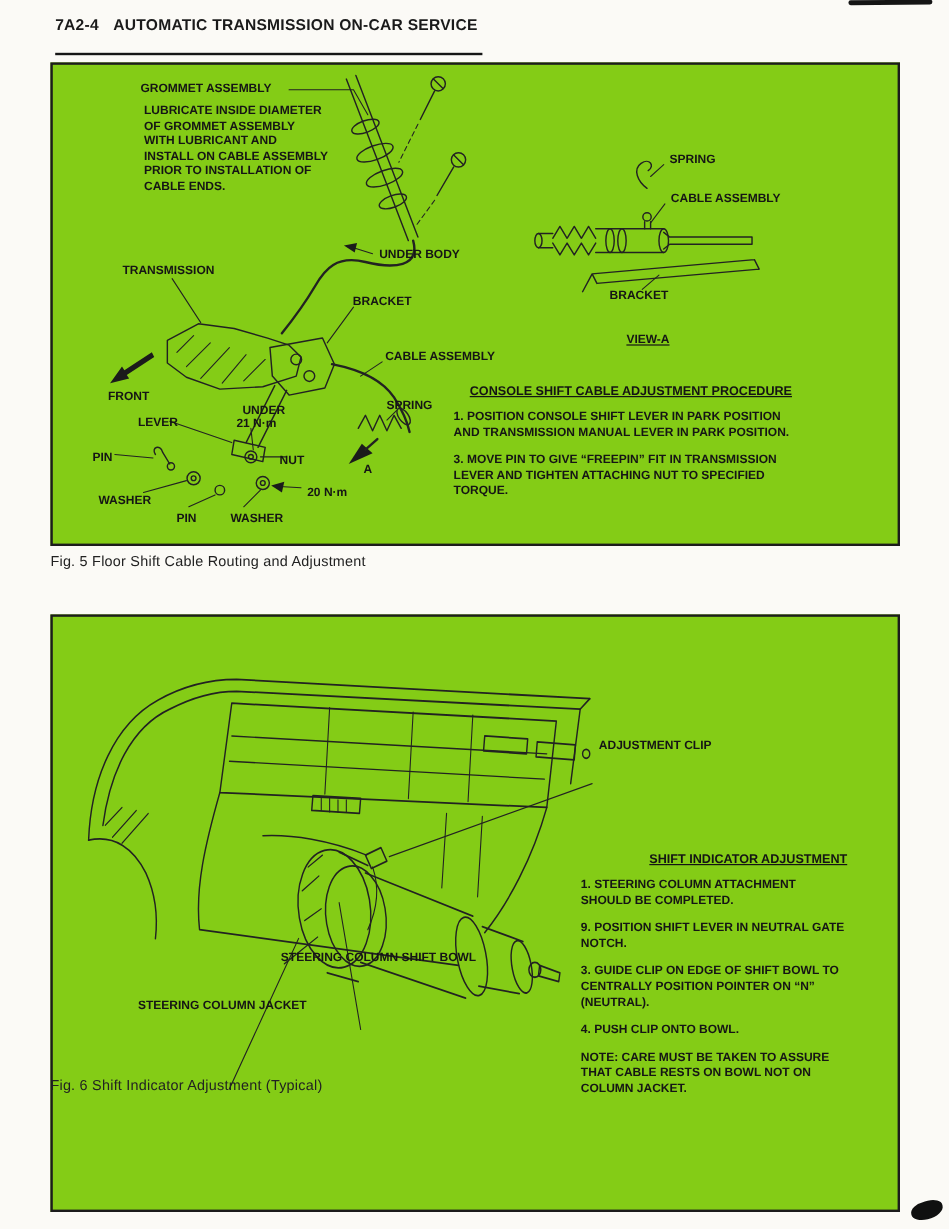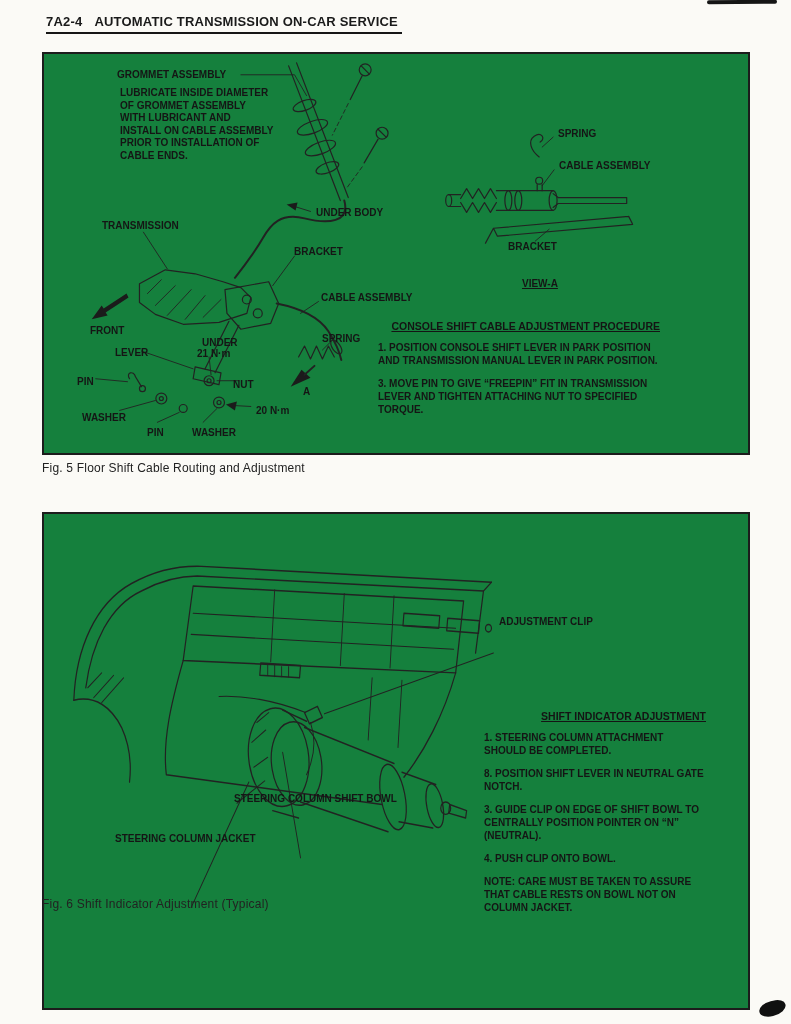--- a/index.html
+++ b/index.html
@@ -8,27 +8,27 @@
     position:relative;
     background:#fbfaf6;
     font-family:"Liberation Sans", sans-serif;
     color:#1a1a1a;
     overflow:hidden;
   }
   .page-header { position:absolute; left:46px; top:12px; }
   .page-header h1 {
     display:inline-block;
     font-size:13px; font-weight:bold; letter-spacing:.2px;
-    border-bottom:2px solid #161616; padding-bottom:3px; padding-right:4px;
+    border-bottom:2px solid #161616; padding-bottom:16px; padding-right:4px;
   }
   .page-header .code { margin-right:12px; }
 
   .figure-box {
     position:absolute; left:42px; width:708px;
-    border:2px solid #1c1c1c; background:#15803d;
+    border:2px solid #1c1c1c; background:#84cc16;
   }
   #fig5-box { top:52px;  height:403px; }
   #fig6-box { top:512px; height:498px; }
 
   .art { position:absolute; inset:0; width:100%; height:100%;
     stroke:#222; fill:none; stroke-width:1.2; stroke-linecap:round; stroke-linejoin:round; }
   .art .fill  { fill:#1b1b1b; stroke:none; }
   .art .thick { stroke-width:2; }
   .art .thin  { stroke-width:0.9; }
   .art .dash  { stroke-width:0.9; stroke-dasharray:4 3; }
@@ -229,21 +229,21 @@
     </g>
   </svg>
 
   <div class="lbl" style="left:455px;top:102px">ADJUSTMENT CLIP</div>
   <div class="lbl" style="left:190px;top:279px">STEERING COLUMN SHIFT BOWL</div>
   <div class="lbl" style="left:71px;top:319px">STEERING COLUMN JACKET</div>
 
   <div class="proc" style="left:440px;top:196px;width:222px">
     <div class="proc-title">SHIFT INDICATOR ADJUSTMENT</div>
     <p class="proc-step">1. STEERING COLUMN ATTACHMENT SHOULD BE COMPLETED.</p>
-    <p class="proc-step">8. POSITION SHIFT LEVER IN NEUTRAL GATE NOTCH.</p>
+    <p class="proc-step">9. POSITION SHIFT LEVER IN NEUTRAL GATE NOTCH.</p>
     <p class="proc-step">3. GUIDE CLIP ON EDGE OF SHIFT BOWL TO CENTRALLY POSITION POINTER ON “N” (NEUTRAL).</p>
     <p class="proc-step">4. PUSH CLIP ONTO BOWL.</p>
     <p class="proc-step">NOTE: CARE MUST BE TAKEN TO ASSURE THAT CABLE RESTS ON BOWL NOT ON COLUMN JACKET.</p>
   </div>
 </section>
 
 <div class="caption" id="fig6-caption">Fig. 6 Shift Indicator Adjustment (Typical)</div>
 
 <div class="artifact-top"></div>
 <div class="artifact-bottom"></div>

